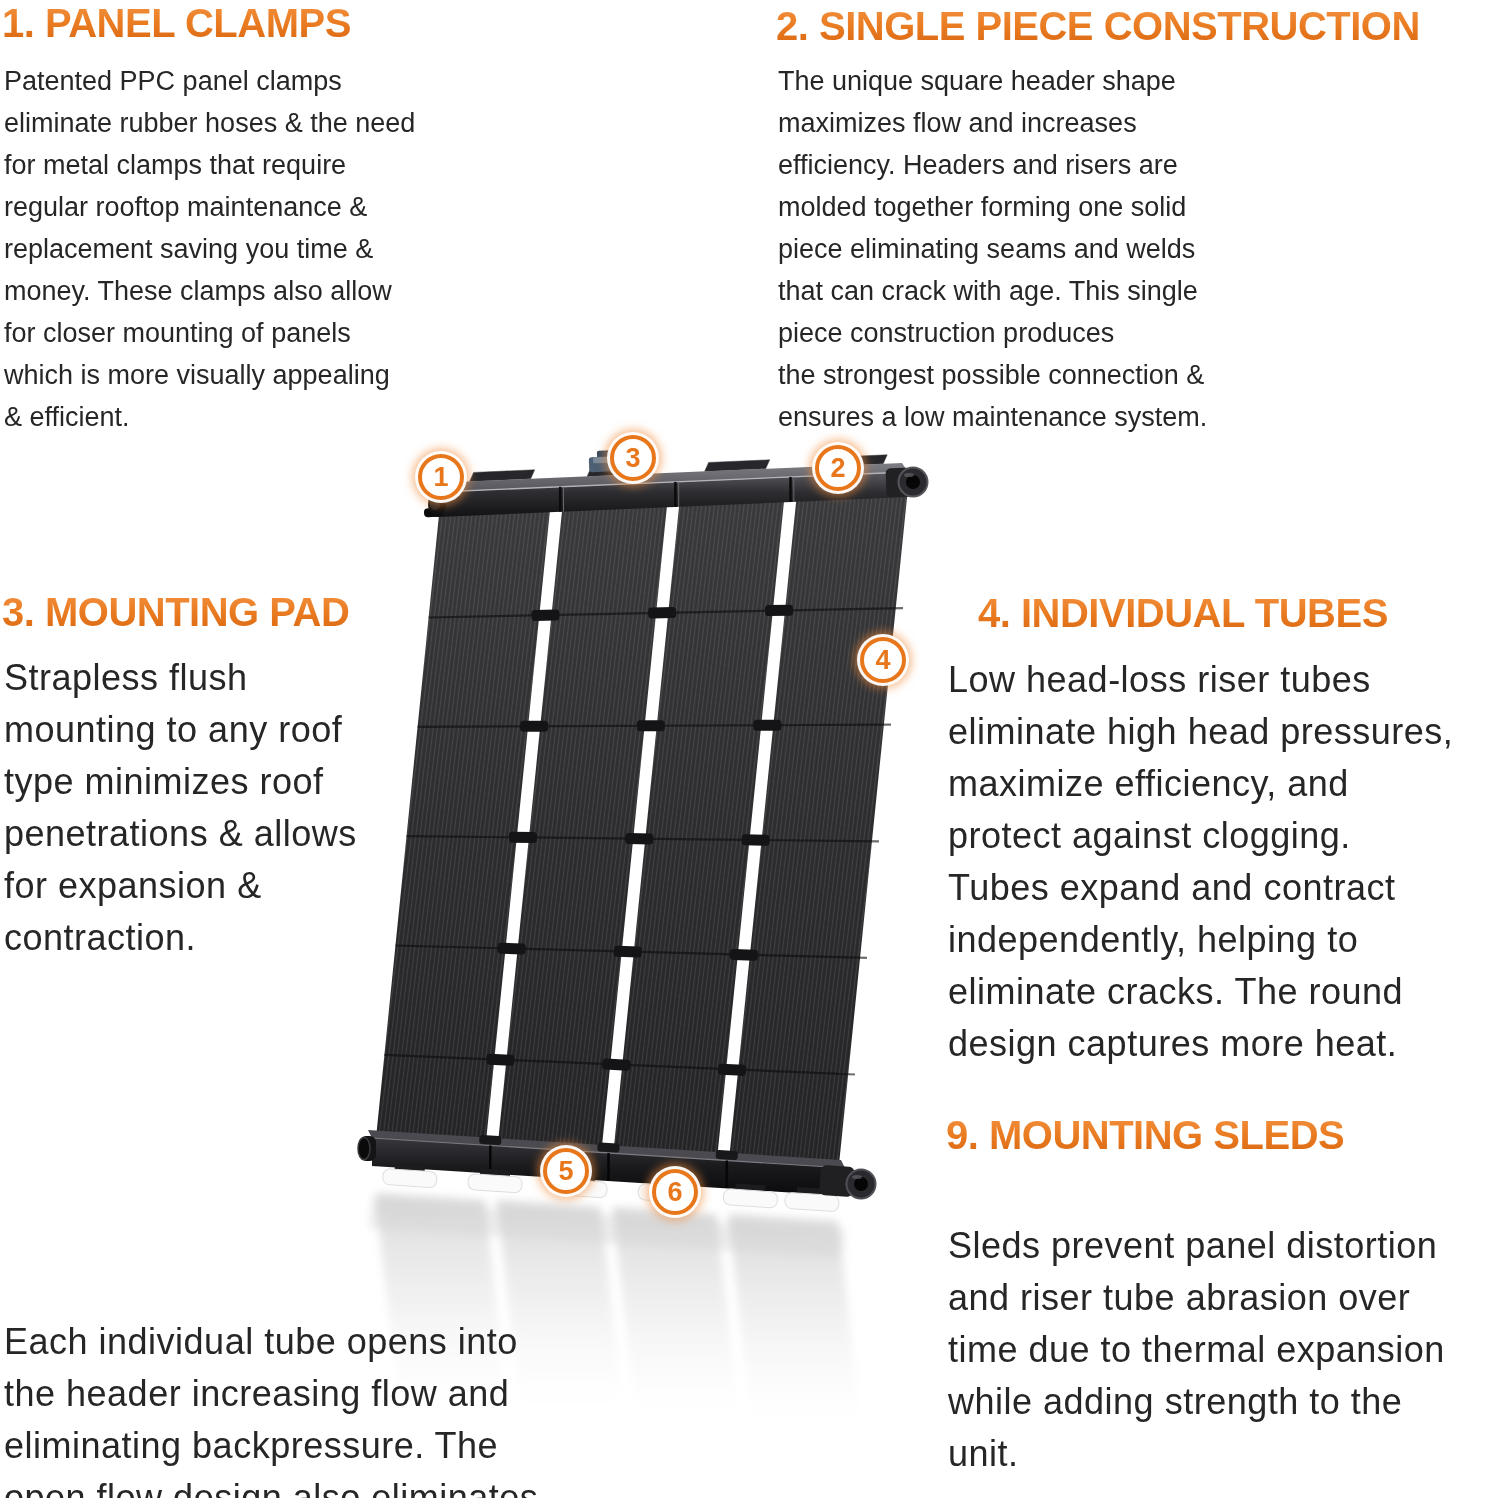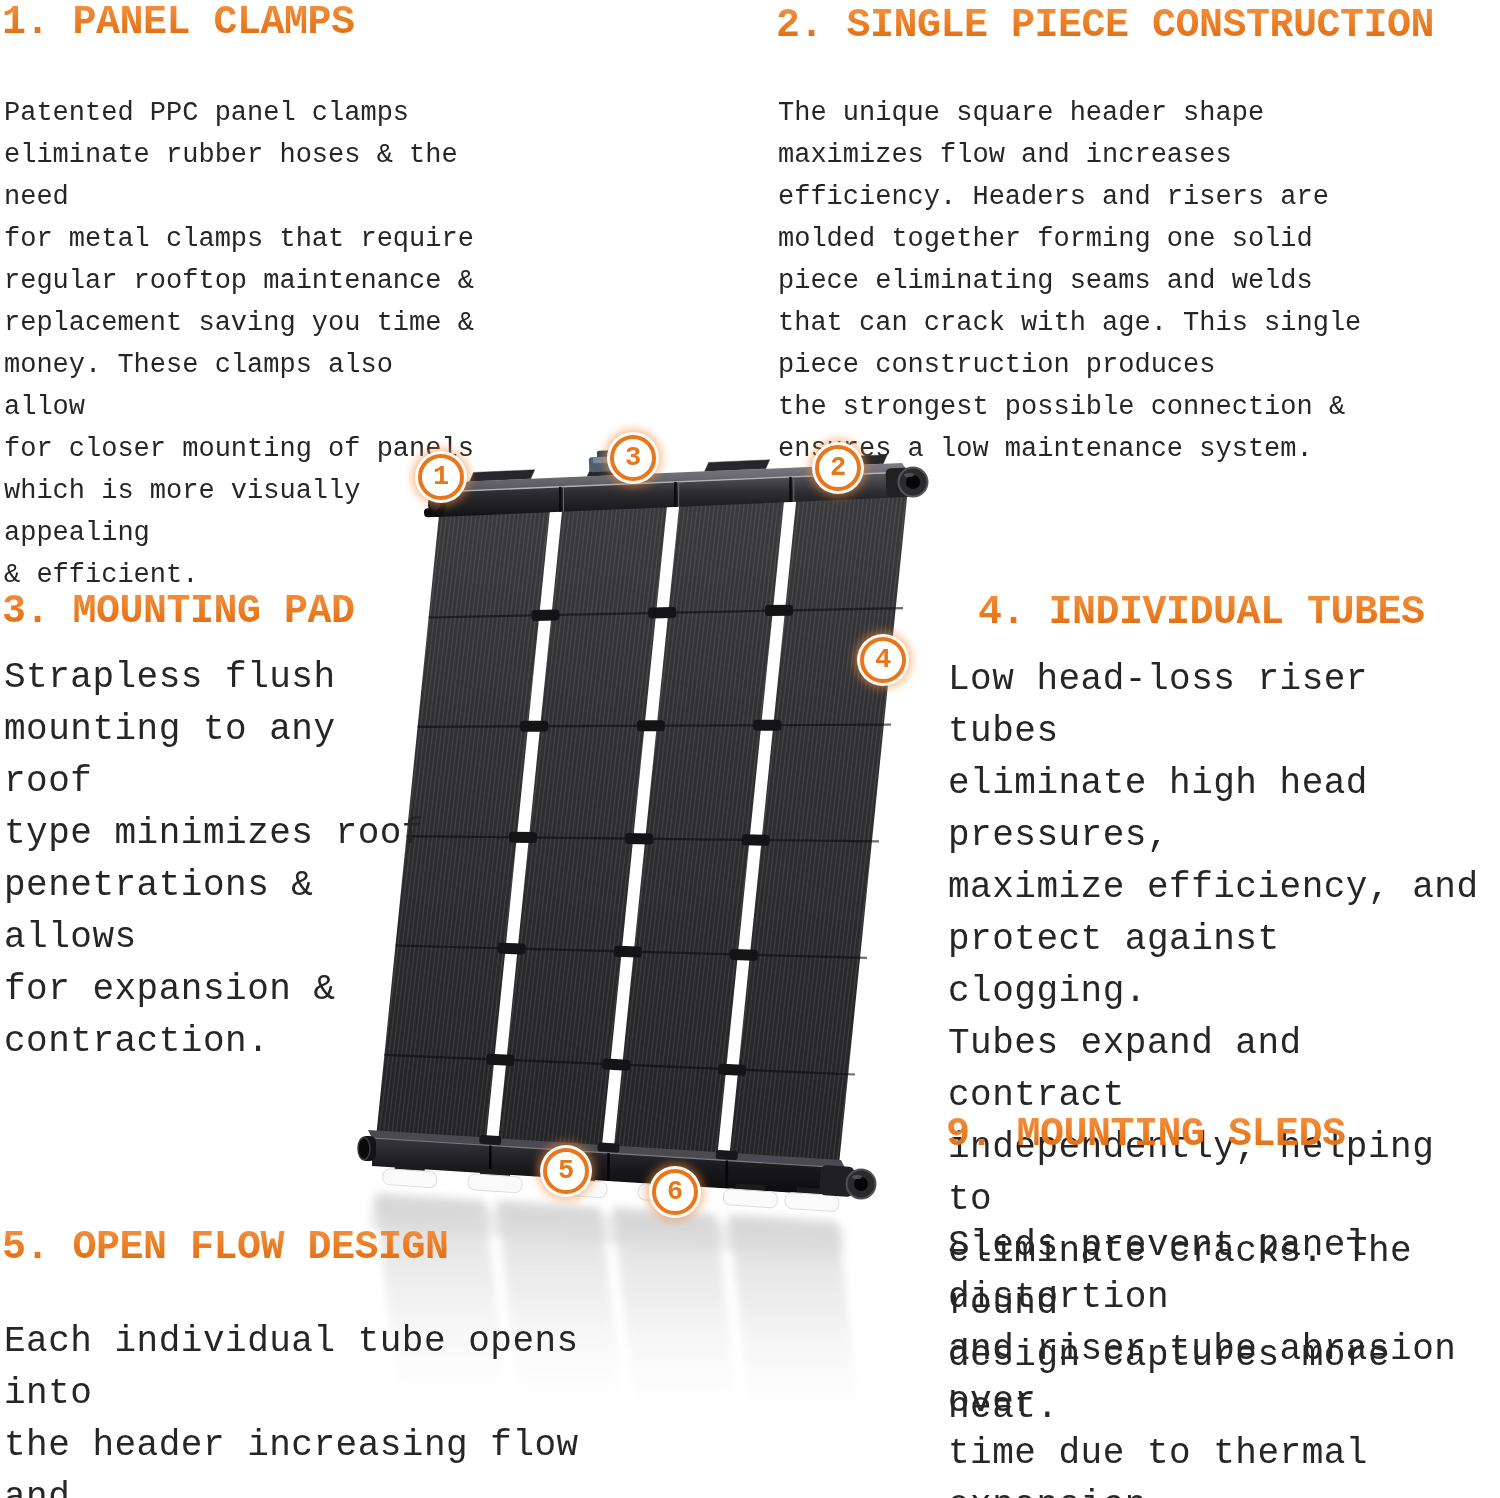--- a/index.html
+++ b/index.html
@@ -1,25 +1,25 @@
 <!DOCTYPE html>
 <html><head>
 <meta charset="utf-8">
 <style>
   html,body{margin:0;padding:0;background:#ffffff;}
   #page{position:relative;width:1500px;height:1498px;background:#ffffff;overflow:hidden;
-        font-family:Liberation Mono, monospace;}
+        font-family:Liberation Sans, sans-serif;}
   .heading{position:absolute;font-weight:bold;font-size:40px;line-height:1.15;
            letter-spacing:-0.5px;white-space:nowrap;color:#e8791d;z-index:3;}
   @supports (-webkit-background-clip: text){
     .heading{background:linear-gradient(180deg,#f49445 0%,#ea7c22 48%,#d96710 100%);
              -webkit-background-clip:text;background-clip:text;color:transparent;}
   }
   .body-text{position:absolute;color:#262626;white-space:pre-line;z-index:3;}
-  .body-sm{font-size:27px;line-height:42px;letter-spacing:0px;margin-top:32px;}
+  .body-sm{font-size:27px;line-height:42px;letter-spacing:0px;}
   .body-lg{font-size:36px;line-height:52px;letter-spacing:0.5px;}
   #product-svg{position:absolute;left:0;top:0;z-index:1;}
   .callout{position:absolute;width:38px;height:38px;border-radius:50%;background:#ffffff;
            border:4px solid #e8761b;color:#e8761b;font-weight:bold;font-size:27px;
            display:flex;align-items:center;justify-content:center;z-index:4;
            box-shadow:0 0 0 3px rgba(255,255,255,0.95), 0 0 9px 6px rgba(240,140,60,0.55);
            text-align:center;line-height:1;}
   
   #s1-h{left:2px;top:0px;}    #s1-b{left:4px;top:60px;width:470px;}
   #s2-h{left:776px;top:3px;}  #s2-b{left:778px;top:60px;width:700px;}
@@ -232,21 +232,20 @@
   <div class="heading" id="s4-h">4. INDIVIDUAL TUBES</div>
   <div class="body-text body-lg" id="s4-b">Low head-loss riser tubes
 eliminate high head pressures,
 maximize efficiency, and
 protect against clogging.
 Tubes expand and contract
 independently, helping to
 eliminate cracks. The round
 design captures more heat.</div>
 
-  <div class="heading" id="s5-h">5. OPEN FLOW DESIGN</div>
   <div class="body-text body-lg" id="s5-b">Each individual tube opens into
 the header increasing flow and
 eliminating backpressure. The
 open flow design also eliminates
 wear and tear on pool pumps.</div>
 
   <div class="heading" id="s6-h">9. MOUNTING SLEDS</div>
   <div class="body-text body-lg" id="s6-b">Sleds prevent panel distortion
 and riser tube abrasion over
 time due to thermal expansion

